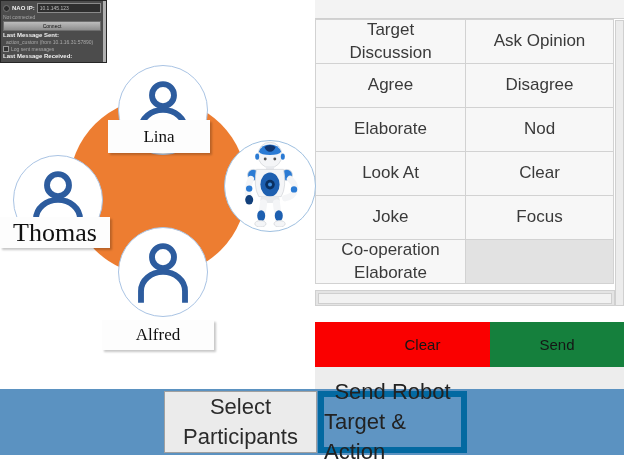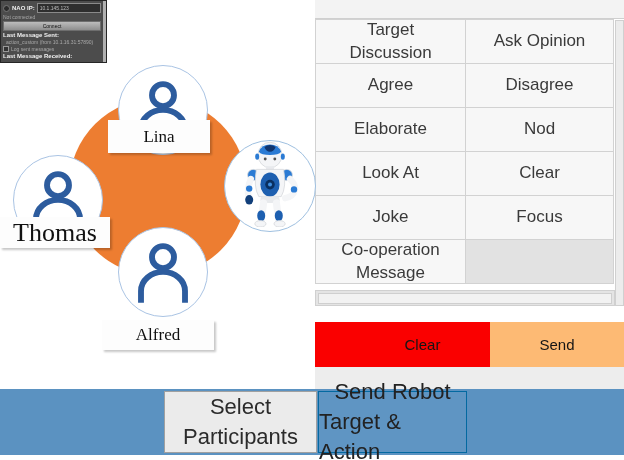--- a/index.html
+++ b/index.html
@@ -58,31 +58,31 @@
   .cell-empty{background:#e2e2e2;}
   .v-scrollbar{position:absolute;left:300px;top:20px;width:9px;height:286px;
     background:#ececec;border:1px solid #d0d0d0;box-sizing:border-box;}
   .h-scrollbar{position:absolute;left:0;top:290px;width:300px;height:16px;
     background:#e4e4e4;border:1px solid #d0d0d0;box-sizing:border-box;}
   .h-thumb{margin:2px;height:9px;background:#f2f2f2;border:1px solid #cfcfcf;}
 
   .cmd-row{position:absolute;left:0;top:322px;width:309px;height:45px;display:flex;}
   .btn-clear{width:155px;height:45px;background:#fa0000;border:none;
     font-size:15px;color:#151515;display:flex;align-items:center;justify-content:center;cursor:pointer;padding-left:40px;}
-  .btn-send{width:154px;height:45px;background:#fdba74;border:none;
+  .btn-send{width:154px;height:45px;background:#15803d;border:none;
     font-size:15px;color:#151515;display:flex;align-items:center;justify-content:center;cursor:pointer;}
   .below-strip{position:absolute;left:0;top:367px;width:309px;height:22px;background:#ededed;}
 
   
   .bottom-bar{position:absolute;left:0;top:389px;width:624px;height:66px;background:#5b92c1;z-index:4;}
   .bottom-btn{position:absolute;z-index:6;display:flex;flex-direction:column;
     align-items:center;justify-content:center;font-size:22px;line-height:1.35;
     color:#2b2b2b;box-sizing:border-box;cursor:pointer;}
   .btn-select{left:164px;top:391px;width:153px;height:62px;background:#ebebeb;border:1px solid #a0a0a0;}
-  .btn-robot{left:318px;top:391px;width:149px;height:62px;background:#5f95c3;border:1px solid #0369a1;color:#222;}
+  .btn-robot{left:318px;top:391px;width:149px;height:62px;background:#5f95c3;border:6px solid #0369a1;color:#222;}
 </style>
 </head>
 <body>
 
 <div class="stage">
 
   <div class="orange-circle"></div>
 
   <div class="avatar-circle avatar-top">
     <span>
@@ -219,21 +219,21 @@
       <div class="action-row">
         <div class="action-cell">
             <span>Joke</span>
           </div>
         <div class="action-cell cell-right">
             <span>Focus</span>
           </div>
       </div>
       <div class="action-row">
         <div class="action-cell">
-            <span>Co-operation Message</span>
+            <span>Co-operation Elaborate</span>
           </div>
         <div class="action-cell cell-right cell-empty">
             <span></span>
           </div>
       </div>
     </div>
 
     <div class="v-scrollbar"></div>
     <div class="h-scrollbar">
       <div class="h-thumb"></div>

